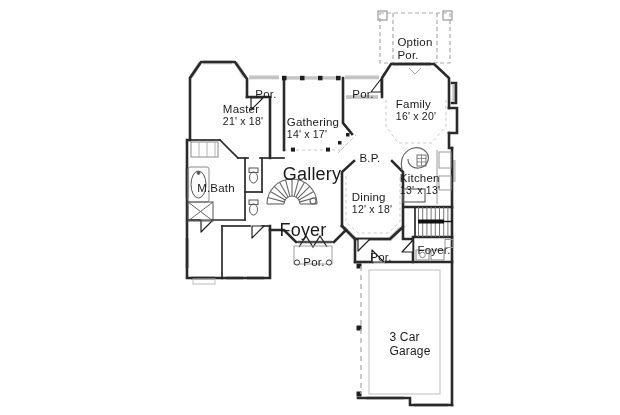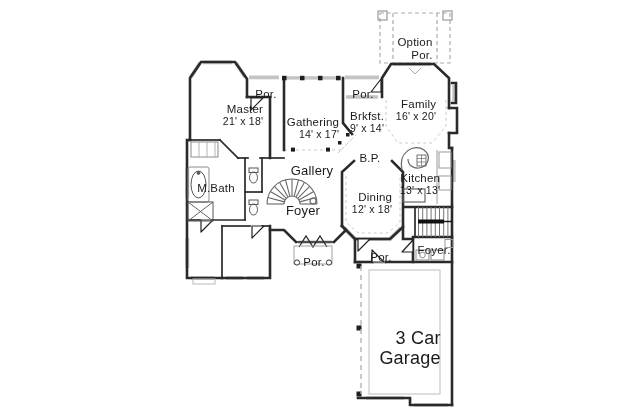--- a/index.html
+++ b/index.html
@@ -1,23 +1,23 @@
 <!DOCTYPE html>
 <html><head>
 <meta charset="utf-8">
 <style>
   html,body{margin:0;padding:0;background:#ffffff;}
   #stage{position:relative;width:620px;height:415px;background:#ffffff;overflow:hidden;
          font-family:"Liberation Sans","DejaVu Sans",sans-serif;}
   #plan-svg{position:absolute;left:0;top:0;}
-  .lbl{position:absolute;transform:translate(-50%,-50%);text-align:right;color:#1b1b1b;
+  .lbl{position:absolute;transform:translate(-50%,-50%);text-align:left;color:#1b1b1b;
        font-size:11.5px;line-height:1.12;white-space:pre-line;letter-spacing:.2px;}
   .lbl .dims{display:block;font-size:10.5px;}
-  .lbl.big{font-size:13px;}
-  .lbl.med{font-size:18px;}
+  .lbl.big{font-size:18px;}
+  .lbl.med{font-size:12px;}
 </style>
 </head>
 <body>
 
 <div id="stage">
 
 <svg id="plan-svg" width="620" height="415" viewBox="0 0 620 415">
 
   <g fill="#c4c4c4" stroke="none">
     <rect x="203" y="60.5" width="29" height="3.8"></rect>
@@ -210,24 +210,20 @@
 </svg>
 
   <div class="lbl" style="left:243px;top:115px">
     <span>Master</span>
     <span class="dims">21' x 18'</span>
   </div>
   <div class="lbl" style="left:313px;top:128px">
     <span>Gathering</span>
     <span class="dims">14' x 17'</span>
   </div>
-  <div class="lbl" style="left:367px;top:122px">
-    <span>Brkfst.</span>
-    <span class="dims">9' x 14'</span>
-  </div>
   <div class="lbl" style="left:416px;top:110px">
     <span>Family</span>
     <span class="dims">16' x 20'</span>
   </div>
   <div class="lbl" style="left:415px;top:42px">
     <span>Option
 Por.</span>
   </div>
   <div class="lbl" style="left:266px;top:88px">
     <span>Por.</span>
@@ -245,21 +241,21 @@
     <span>B.P.</span>
   </div>
   <div class="lbl" style="left:420px;top:184px">
     <span>Kitchen</span>
     <span class="dims">13' x 13'</span>
   </div>
   <div class="lbl" style="left:372px;top:203px">
     <span>Dining</span>
     <span class="dims">12' x 18'</span>
   </div>
-  <div class="lbl big" style="left:303px;top:204px">
+  <div class="lbl big" style="left:303px;top:220px">
     <span>Foyer</span>
   </div>
   <div class="lbl" style="left:314px;top:256px">
     <span>Por.</span>
   </div>
   <div class="lbl" style="left:381px;top:251px">
     <span>Por.</span>
   </div>
   <div class="lbl" style="left:434px;top:244px">
     <span>Foyer.</span>

